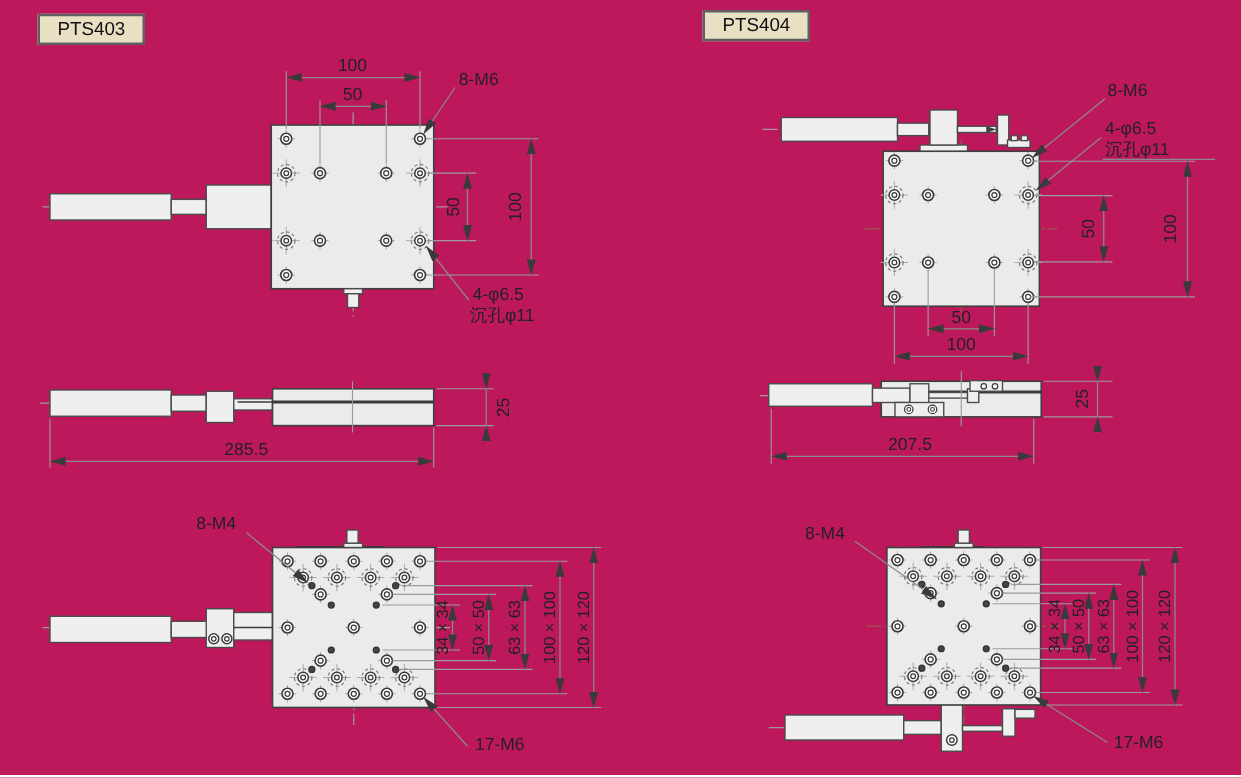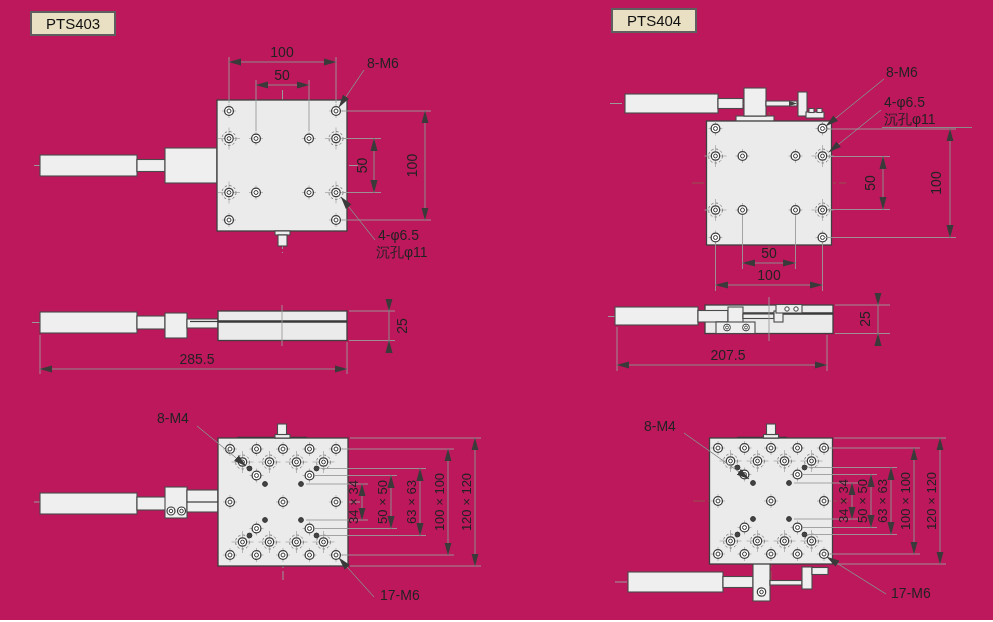--- a/index.html
+++ b/index.html
@@ -18,21 +18,21 @@
   .clr{stroke:#96504f;stroke-width:1.2;stroke-dasharray:12 3 3 3;fill:none;}
   .dark{stroke:#3a3a3a;stroke-width:2.4;fill:none;}
   .dark2{stroke:#3a3a3a;stroke-width:1.2;fill:none;}
 </style>
 </head>
 <body>
 
 <div class="canvas">
 
   <div class="model-label" style="left:30px;top:11px;">PTS403</div>
-  <div class="model-label" style="left:611px;top:8px;">PTS404</div>
+  <div class="model-label" style="left:562px;top:8px;">PTS404</div>
 
   <svg width="993" height="622" viewBox="0 0 993 622">
     <defs>
       <marker id="ar" viewBox="0 0 12 8" refX="11.5" refY="4" markerWidth="13" markerHeight="9" orient="auto-start-reverse">
         <path d="M12 4 L0 0.7 L0 7.3 Z" fill="#3a3a3a"></path>
       </marker>
     </defs>
 
     <g>
       <line class="cl" x1="34" y1="165.5" x2="358" y2="165.5"></line>

